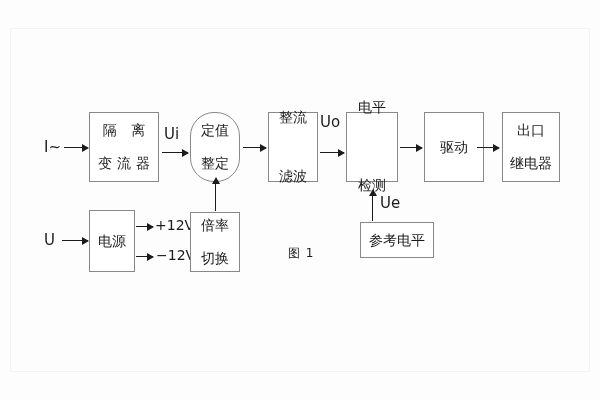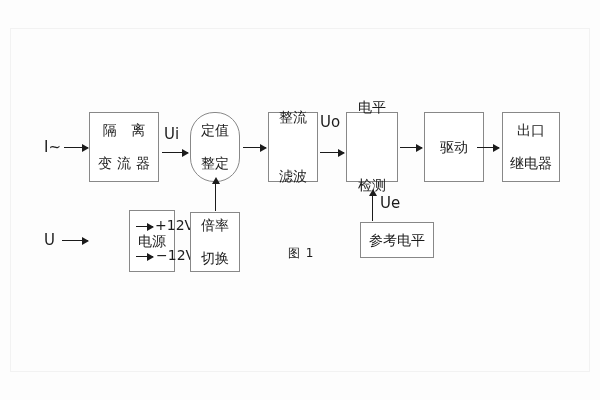--- a/index.html
+++ b/index.html
@@ -142,21 +142,21 @@
 
   <div class="box" style="left:502px; top:112px; width:58px; height:70px;">
     <span class="ln">出口</span>
     <span class="ln">继电器</span>
   </div>
 
   <div class="label sig" style="left:44px; top:231px;">U</div>
 
   <div class="arrow-h" style="left:62px; top:240px; width:26px;"></div>
 
-  <div class="box one-line" style="left:89px; top:210px; width:46px; height:62px;margin-left:40px;">
+  <div class="box one-line" style="left:89px; top:210px; width:46px; height:62px;">
     <span class="ln">电源</span>
   </div>
 
   <div class="arrow-h" style="left:136px; top:226px; width:17px;"></div>
   <div class="label" style="left:155px; top:217px;">+12V</div>
 
   <div class="arrow-h" style="left:136px; top:256px; width:17px;"></div>
   <div class="label" style="left:156px; top:247px;">−12V</div>
 
   <div class="box" style="left:190px; top:212px; width:50px; height:60px;">

